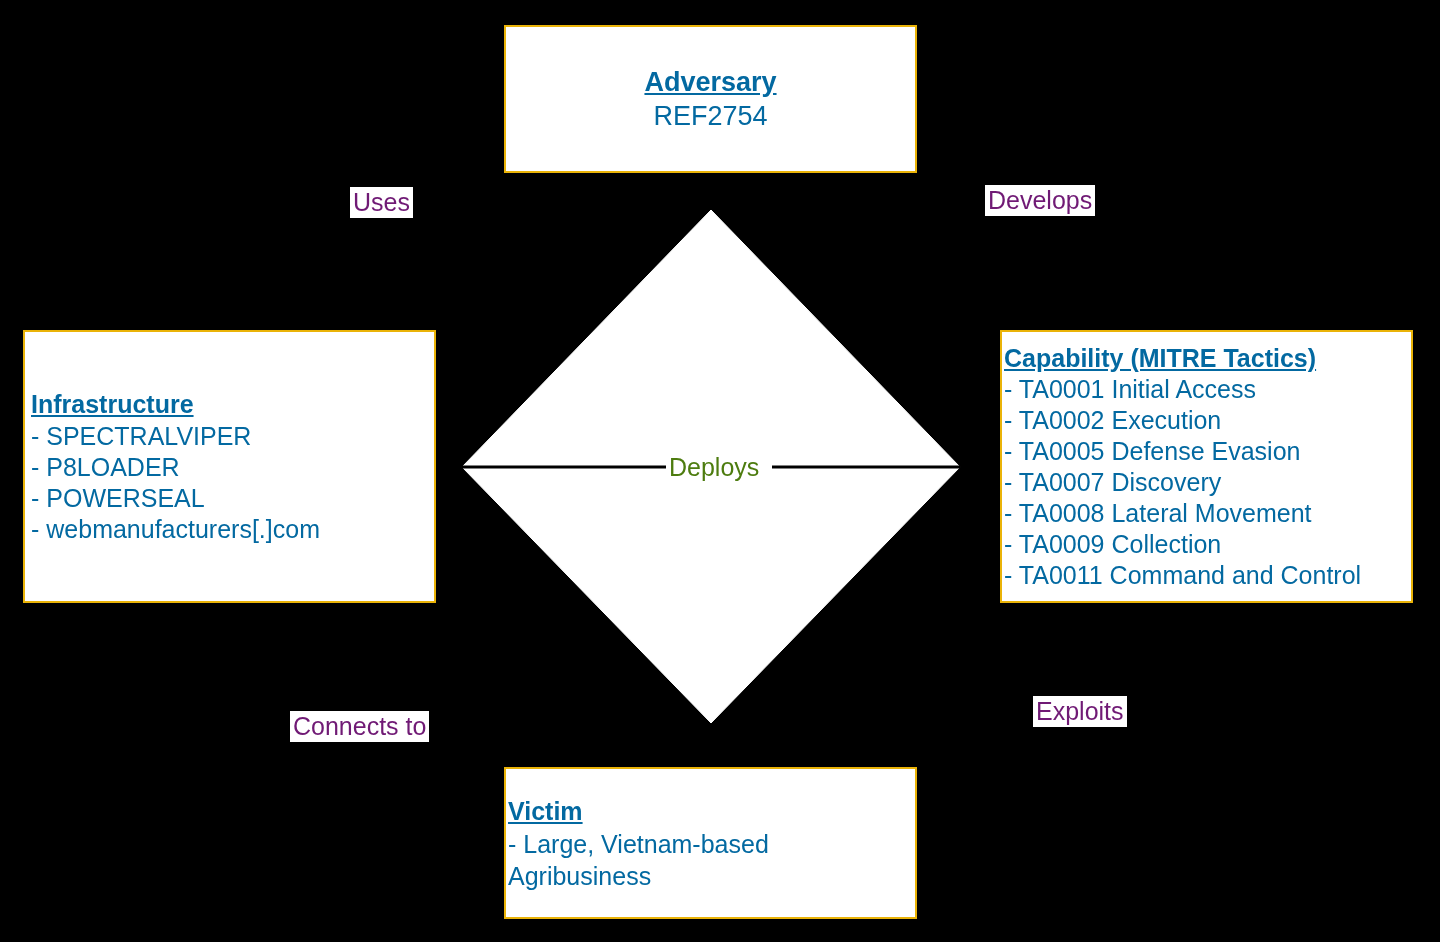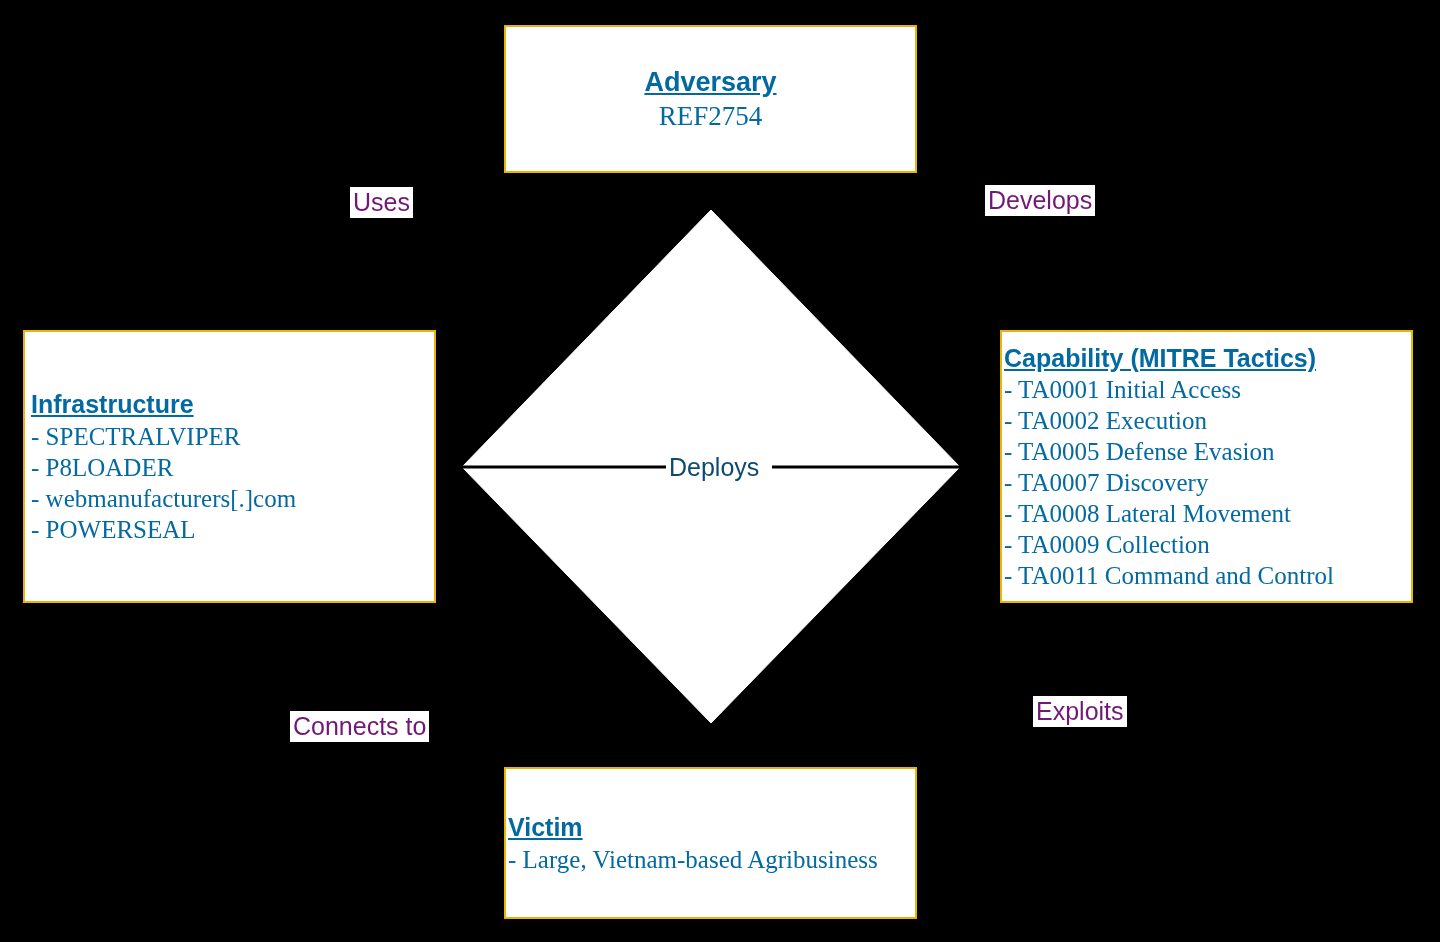--- a/index.html
+++ b/index.html
@@ -39,21 +39,20 @@
     font-weight: bold;
     text-decoration: underline;
     font-size: 26px;
     line-height: 31px;
     white-space: nowrap;
   }
   .node-line {
     font-size: 26px;
     line-height: 31px;
     white-space: nowrap;
-    font-family: Liberation Serif, serif;
   }
   .node-line.wrap {
     white-space: normal;
   }
 
   
   #adversary-box {
     left: 504px;
     top: 25px;
     width: 413px;
@@ -124,21 +123,21 @@
   #label-develops   { left: 984px; top: 184px; }
   #label-connects   { left: 289px; top: 710px; }
   #label-exploits   { left: 1032px; top: 695px; }
 
   
   #label-deploys {
     position: absolute;
     left: 666px;
     top: 452px;
     background: #ffffff;
-    color: #0c4a6e;
+    color: #4d7c0f;
     font-size: 25px;
     line-height: 30px;
     padding: 0 3px;
     white-space: nowrap;
   }
 </style>
 </head>
 <body>
 
 <div id="canvas">
@@ -155,22 +154,22 @@
 
   <div class="node-box" id="adversary-box">
     <div class="node-title">Adversary</div>
     <div class="node-line">REF2754</div>
   </div>
 
   <div class="node-box" id="infrastructure-box">
     <div class="node-title">Infrastructure</div>
     <div class="node-line"> - SPECTRALVIPER</div>
     <div class="node-line"> - P8LOADER</div>
+    <div class="node-line"> - POWERSEAL</div>
     <div class="node-line"> - webmanufacturers[.]com</div>
-    <div class="node-line"> - POWERSEAL</div>
   </div>
 
   <div class="node-box" id="capability-box">
     <div class="node-title">Capability (MITRE Tactics)</div>
     <div class="node-line"> - TA0001 Initial Access</div>
     <div class="node-line"> - TA0002 Execution</div>
     <div class="node-line"> - TA0005 Defense Evasion</div>
     <div class="node-line"> - TA0007 Discovery</div>
     <div class="node-line"> - TA0008 Lateral Movement</div>
     <div class="node-line"> - TA0009 Collection</div>

